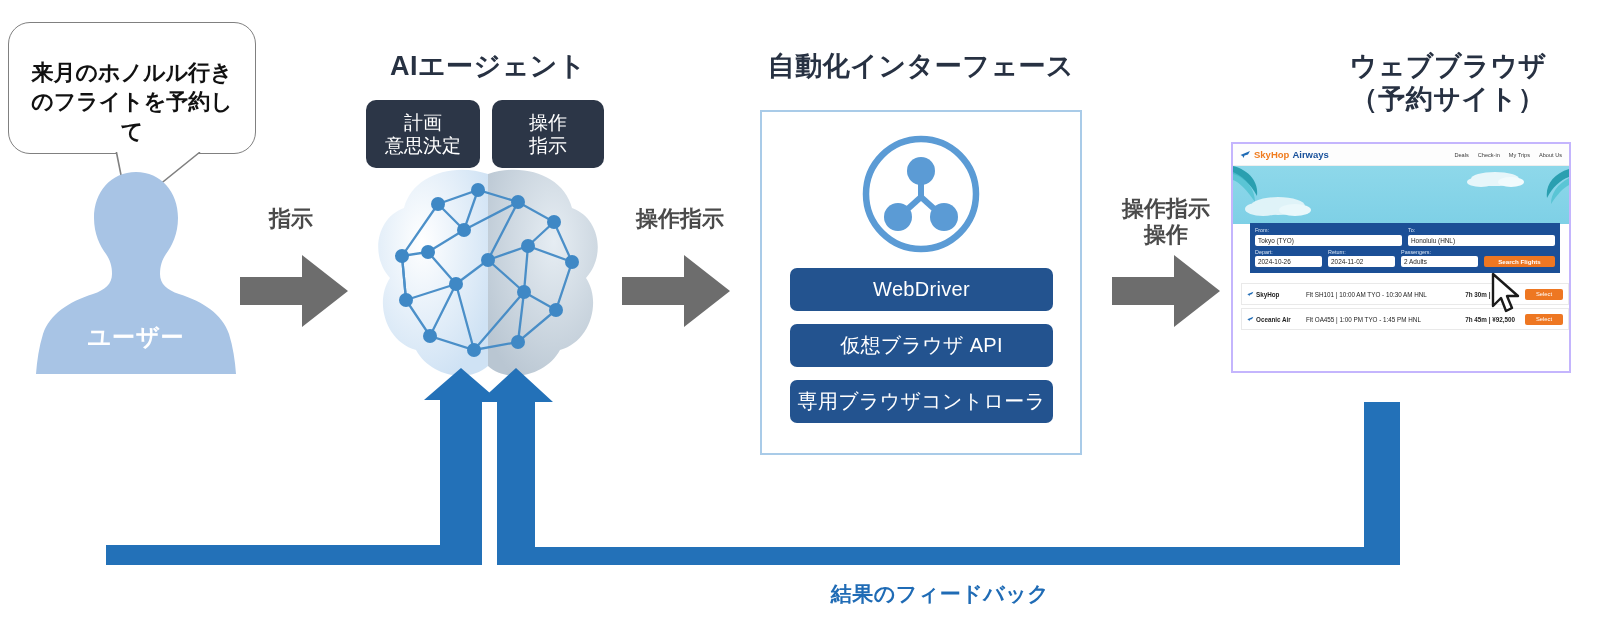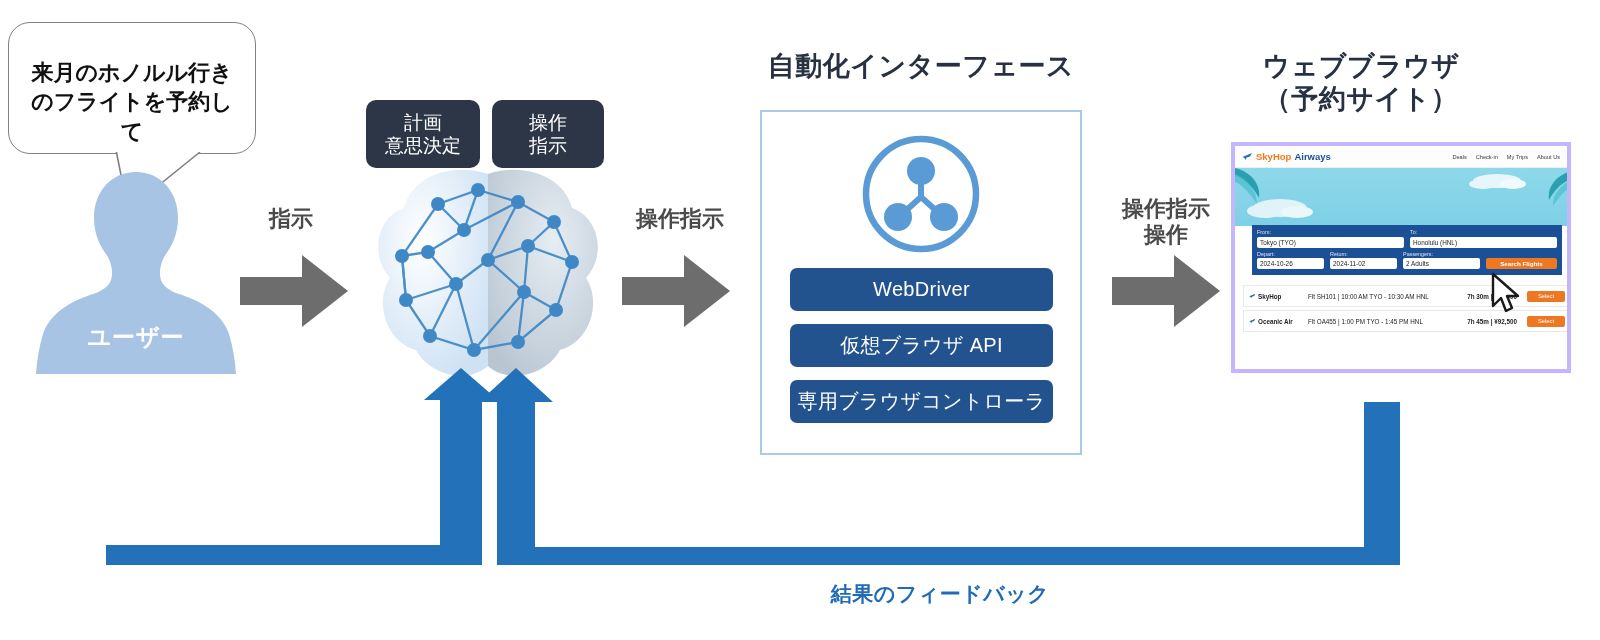--- a/index.html
+++ b/index.html
@@ -89,21 +89,21 @@
     letter-spacing: .3px;
   }
   #auto-bar-0 { top: 268px; }
   #auto-bar-1 { top: 324px; }
   #auto-bar-2 { top: 380px; }
 
   
   #browser {
     left: 1231px; top: 142px; width: 340px; height: 231px;
     background: #ffffff;
-    border: 4px solid #c4b5fd;
+    border: 2px solid #c4b5fd;
     overflow: hidden;
   }
   #bnav {
     height: 22px; background: #fdfdfd;
     display: flex; align-items: center;
     padding: 0 7px;
     border-bottom: 1px solid #eee;
   }
   #brand {
     font-size: 9.5px; font-weight: bold; white-space: nowrap;
@@ -186,20 +186,21 @@
              C69 122 76 116 76 106 C76 98 74 92 70 86
              C64 78 58 66 58 50 C58 24 75 4 100 4 Z" fill="#a8c4e5"></path>
   </svg>
   <div id="user-label" class="abs">ユーザー</div>
 
   <div class="arrow-label" style="left:236px; top:206px; width:110px;">指示</div>
   <svg class="abs" style="left:240px; top:255px; width:108px; height:72px;" viewBox="0 0 108 72">
     <polygon class="gray-arrow" points="0,22 62,22 62,0 108,36 62,72 62,50 0,50"></polygon>
   </svg>
 
+  <div class="col-title" style="left:368px; top:50px; width:240px;">AIエージェント</div>
 
   <div class="agent-pill" style="left:366px; top:100px; width:114px; height:68px;">
     <div>
       <div>計画</div>
       <div>意思決定</div>
     </div>
   </div>
   <div class="agent-pill" style="left:492px; top:100px; width:112px; height:68px;">
     <div>
       <div>操作</div>
@@ -274,21 +275,21 @@
   <div id="auto-bar-2" class="auto-bar">専用ブラウザコントローラ</div>
 
   <div class="arrow-label" style="left:1108px; top:196px; width:116px;">
     <div>操作指示</div>
     <div>操作</div>
   </div>
   <svg class="abs" style="left:1112px; top:255px; width:108px; height:72px;" viewBox="0 0 108 72">
     <polygon class="gray-arrow" points="0,22 62,22 62,0 108,36 62,72 62,50 0,50"></polygon>
   </svg>
 
-  <div class="col-title" style="left:1211px; top:50px; width:300px;">
+  <div class="col-title" style="left:1298px; top:50px; width:300px;">
     <div>ウェブブラウザ</div>
     <div>（予約サイト）</div>
   </div>
 
   <div id="browser" class="abs">
 
     <div id="bnav">
       <div id="brand">
         <svg width="11" height="9" viewBox="0 0 22 18">
           <path d="M1 10 L20 2 L16 9 L9 11 L7 16 L5 12 L1 10 Z" fill="#1f6bb5"></path>

